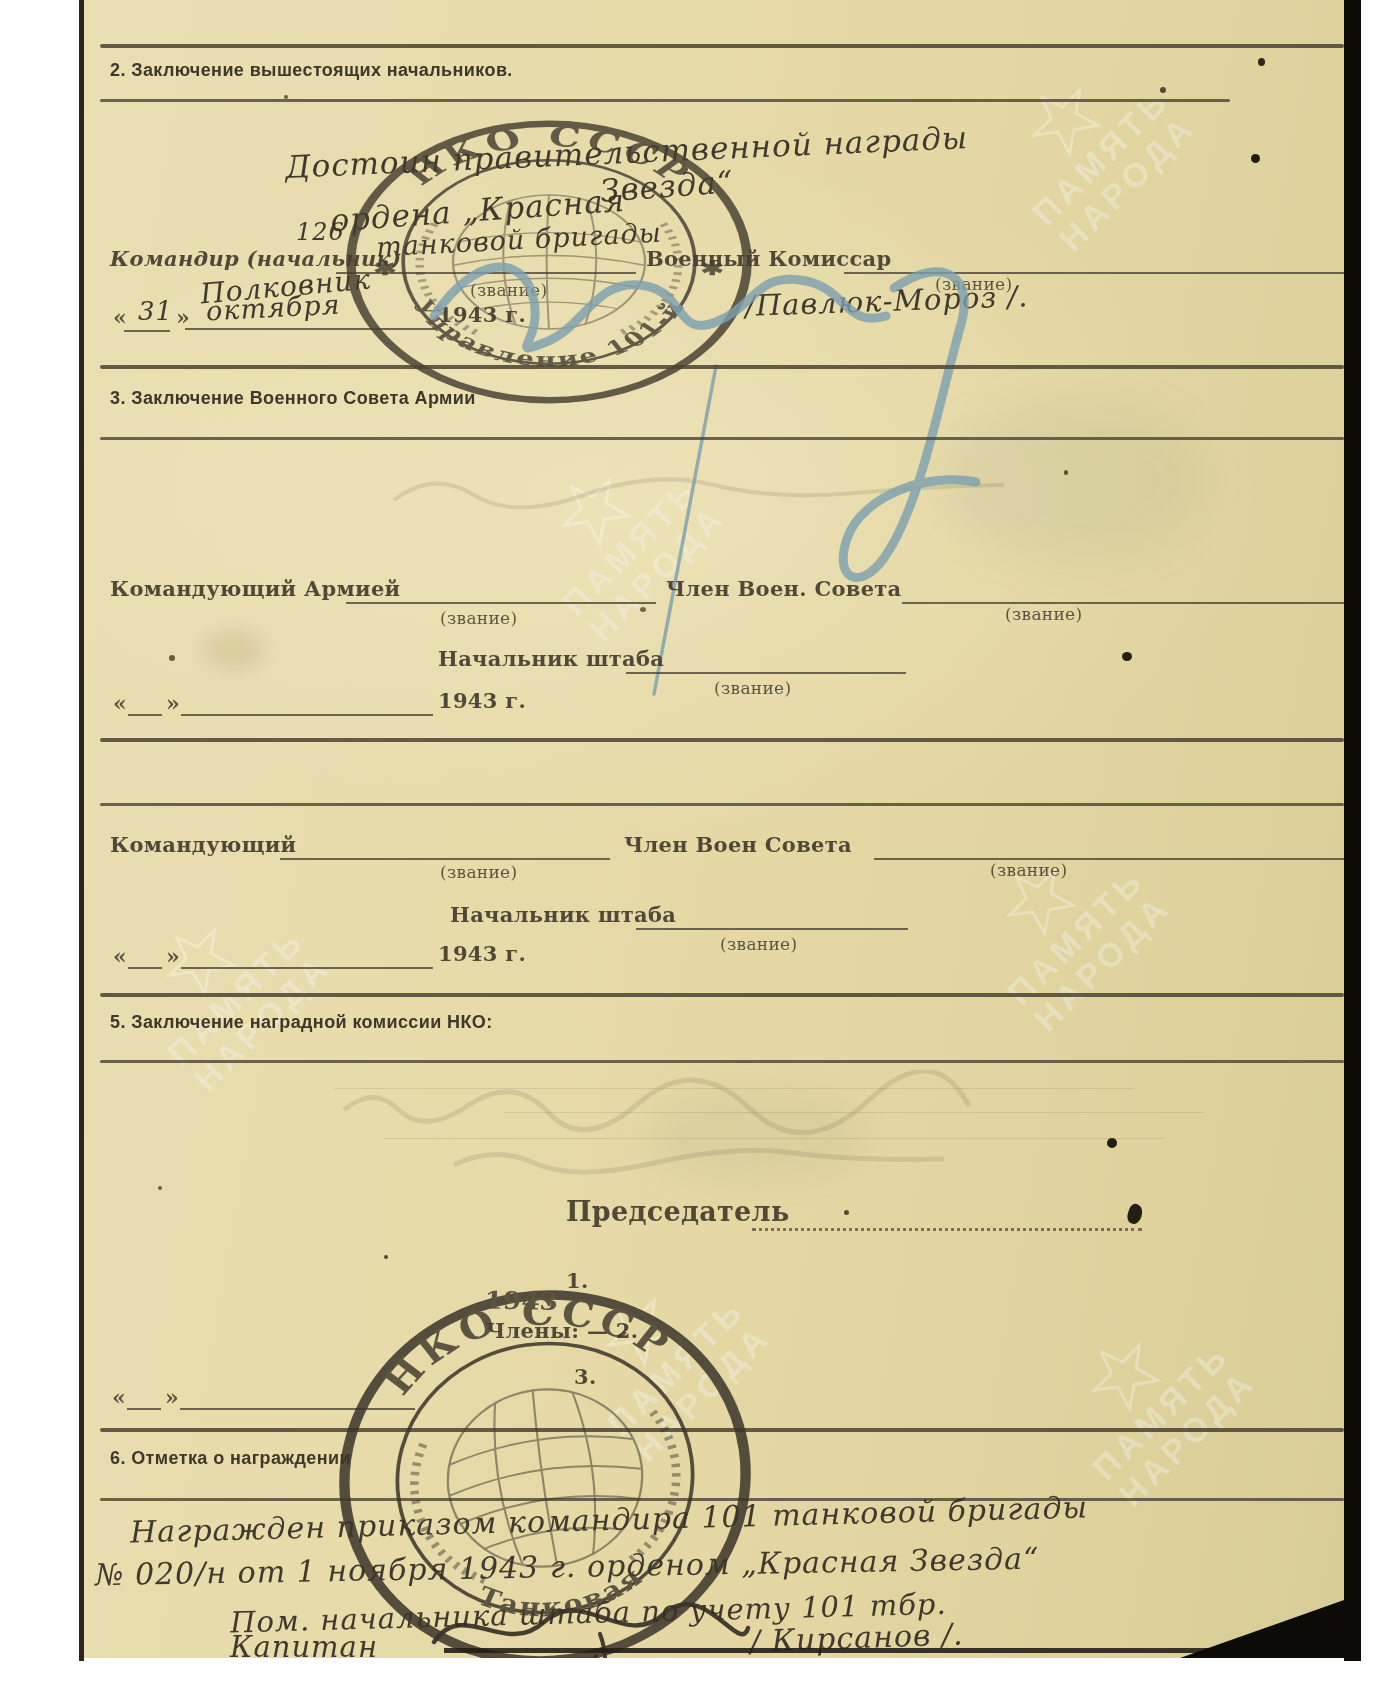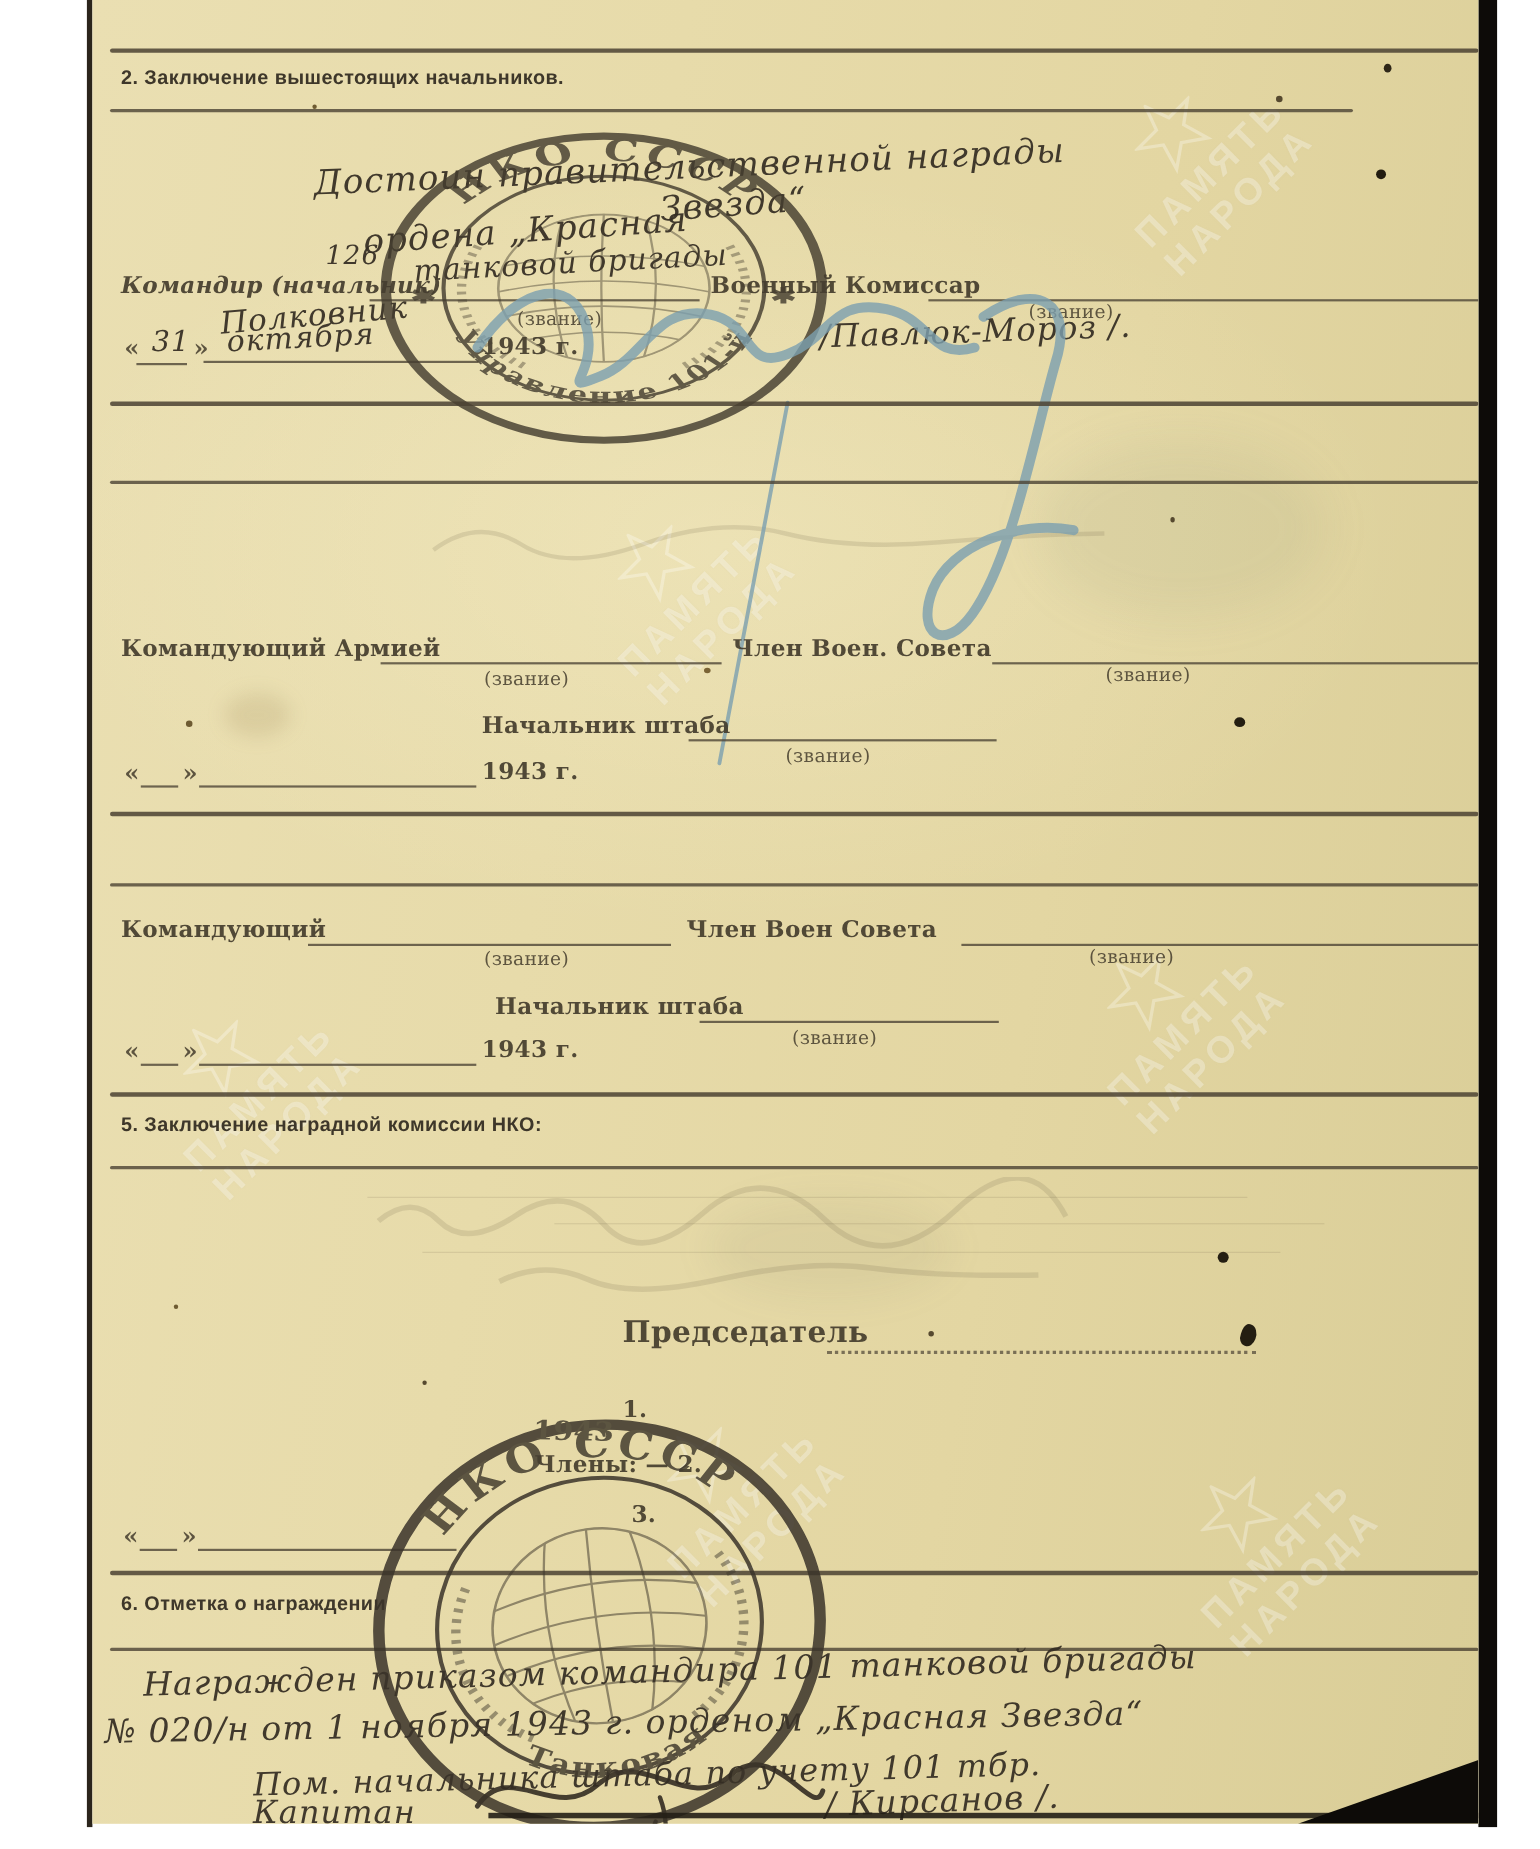--- a/index.html
+++ b/index.html
@@ -179,20 +179,21 @@
     <path d="M308 338 A122 122 0 0 0 350 168" fill="none" stroke="#453e30" stroke-width="9" stroke-dasharray="4 7" opacity=".5"></path>
   </svg>
 
   <svg class="sig-blue" style="left:330px;top:246px;" width="690" height="460" viewBox="0 0 690 460">
     <path d="M 20 70 C 60 10, 110 5, 120 55 C 128 95, 92 112, 132 96 C 172 80, 182 30, 232 40 C 272 48, 262 92, 302 76 C 342 60, 342 25, 392 35 C 432 43, 432 82, 472 70" fill="none" stroke="#7ca0b0" stroke-width="9" stroke-linecap="round"></path>
     <path d="M 480 42 C 530 8, 562 30, 546 82 C 526 152, 506 262, 470 312 C 445 347, 418 332, 434 290 C 450 250, 512 226, 562 236" fill="none" stroke="#7ca0b0" stroke-width="9" stroke-linecap="round"></path>
     <path d="M 302 120 L 240 448" fill="none" stroke="#7ca0b0" stroke-width="3.5" stroke-linecap="round"></path>
   </svg>
 
   <div class="rule" style="left:16px;top:365px;width:1244px;"></div>
+  <div class="hd" style="left:26px;top:388px;">3. Заключение Военного Совета Армии</div>
   <div class="rule thin" style="left:16px;top:437px;width:1244px;"></div>
 
   <div class="lbl" style="left:26px;top:576px;">Командующий Армией</div>
   <div class="line" style="left:262px;top:602px;width:310px;"></div>
   <div class="lbl" style="left:582px;top:576px;">Член Воен.  Совета</div>
   <div class="line" style="left:818px;top:602px;width:442px;"></div>
   <div class="lbl sm" style="left:356px;top:608px;">(звание)</div>
   <div class="lbl sm" style="left:921px;top:604px;">(звание)</div>
 
   <div class="lbl" style="left:354px;top:646px;">Начальник штаба</div>

